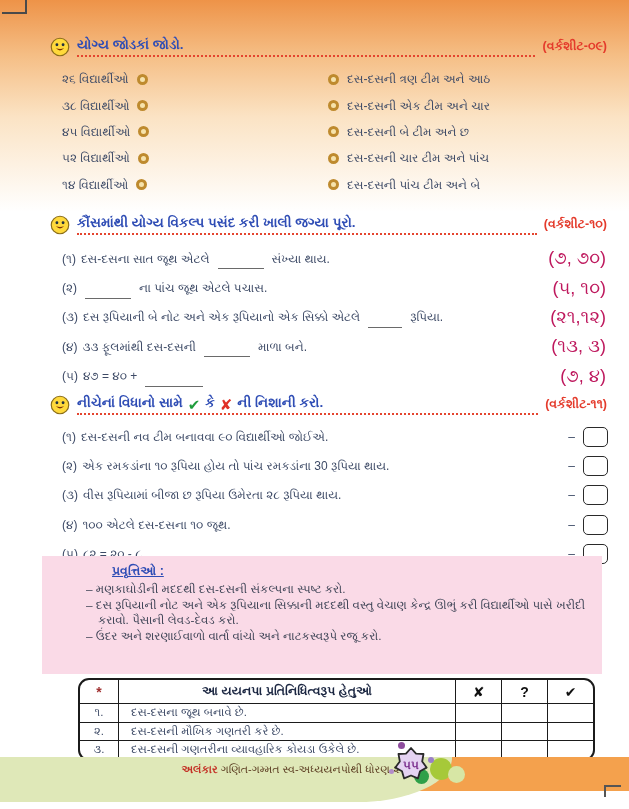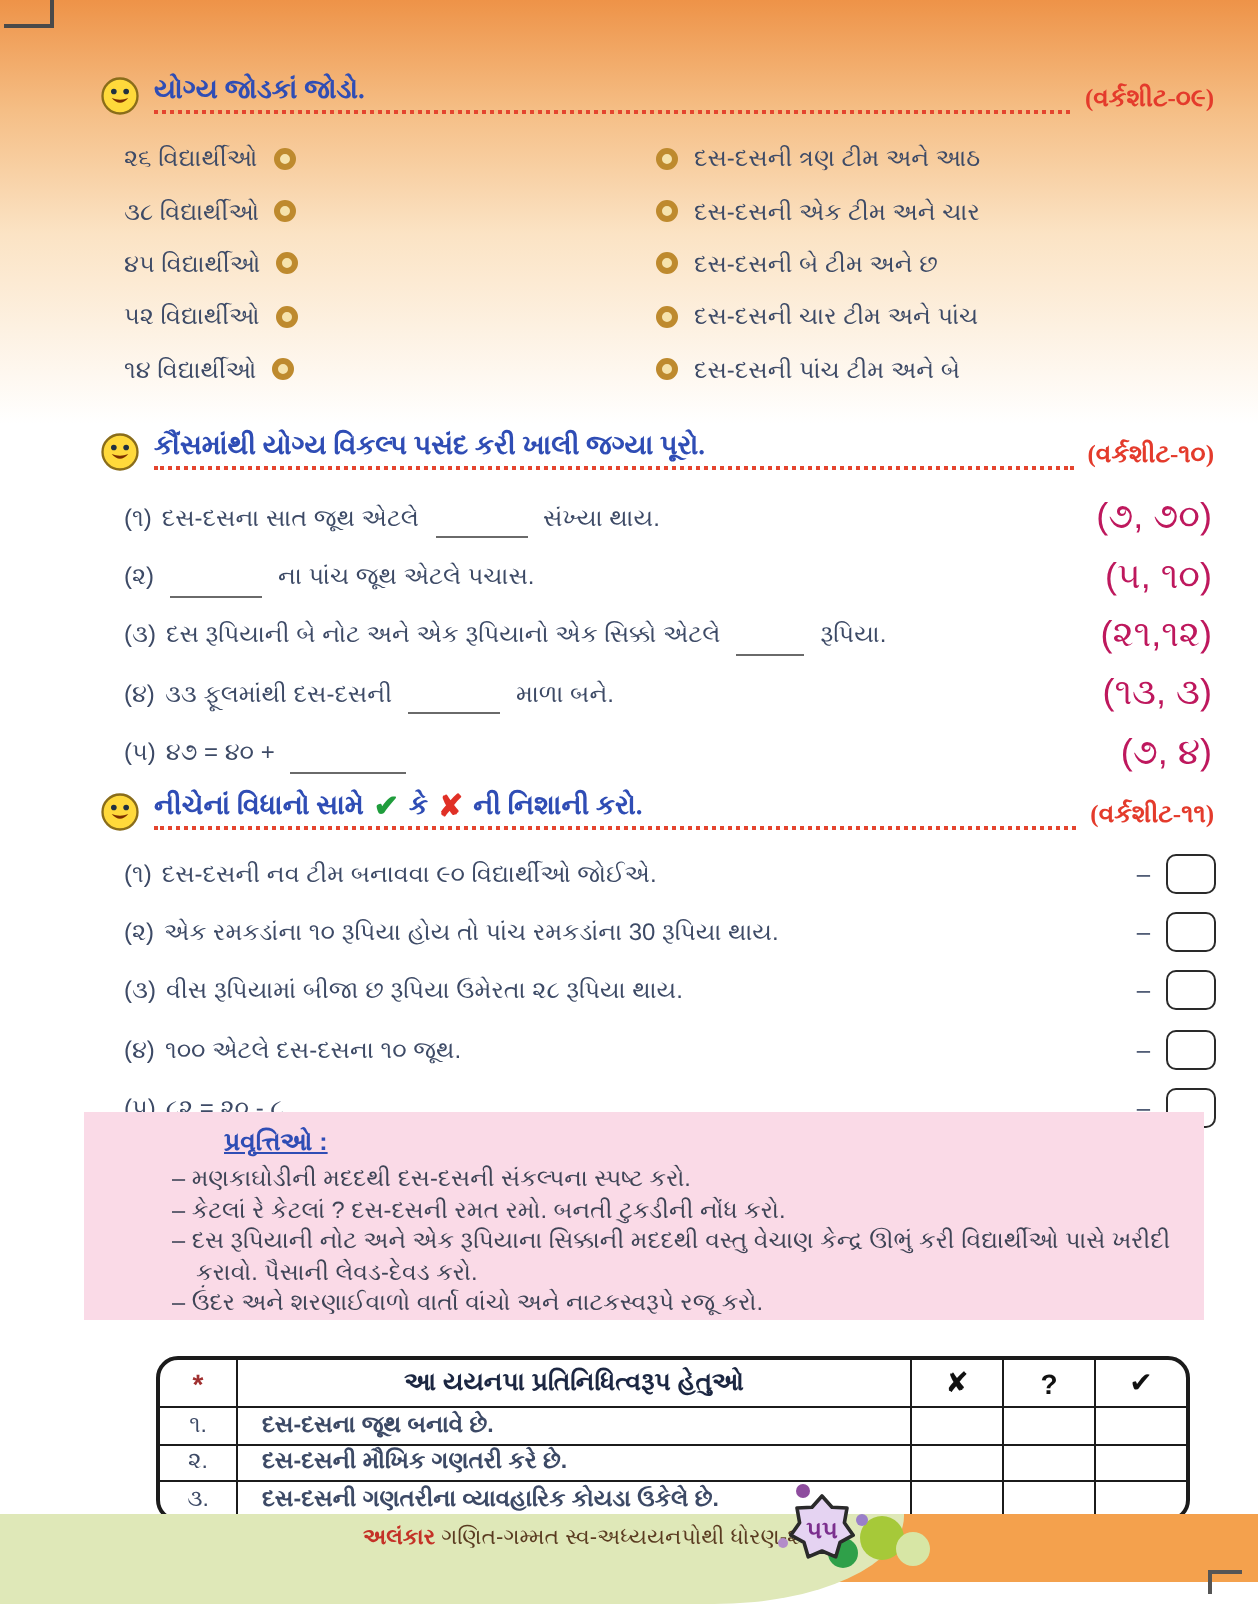--- a/index.html
+++ b/index.html
@@ -8,21 +8,21 @@
     font-family:"Liberation Sans","DejaVu Sans",sans-serif;
   }
   .top-gradient{position:absolute;top:0;left:0;width:629px;height:212px;
     background:linear-gradient(180deg,#EE9348 0%,#F5BE85 26%,#FBE3C4 55%,#ffffff 100%);}
   .mark-tl{position:absolute;left:2px;top:0;width:23px;height:12px;
     border-right:2.5px solid #4a4a4a;border-bottom:2.5px solid #4a4a4a;}
   .mark-br{position:absolute;left:604px;top:785px;width:15px;height:10px;
     border-left:2px solid #555;border-top:2px solid #555;}
 
   
-  .sec-head{position:absolute;left:50px;width:557px;display:flex;align-items:flex-end;gap:7px;height:21px;font-family:Liberation Serif, serif;}
+  .sec-head{position:absolute;left:50px;width:557px;display:flex;align-items:center;gap:7px;height:21px;}
   .smiley{width:20px;height:20px;flex:0 0 auto;margin-bottom:-1px;}
   .head-line{flex:1;display:flex;align-items:flex-end;gap:5px;border-bottom:2px dotted #E4452F;padding-bottom:2px;min-width:0;}
   .sec-title{color:#2F4DB5;font-weight:bold;font-size:13.5px;white-space:nowrap;}
   .tf-check{color:#1F9D3C;font-weight:bold;font-size:15px;line-height:13px;}
   .tf-cross{color:#E03026;font-weight:bold;font-size:15px;line-height:13px;}
   .ws{color:#E43B2C;font-weight:bold;font-size:12.5px;white-space:nowrap;}
 
   
   .match{position:absolute;top:66px;left:62px;width:545px;}
   .match-row{display:grid;grid-template-columns:266px 1fr;height:26.4px;align-items:center;}
@@ -37,33 +37,33 @@
   .opts{margin-left:auto;color:#be185d;font-weight:normal;font-size:18px;white-space:nowrap;padding-right:2px;}
 
   
   .tf{position:absolute;top:422px;left:62px;width:546px;}
   .tf-row{display:flex;align-items:center;height:29.4px;font-size:12px;color:#3D4A66;gap:5px;}
   .tf-end{margin-left:auto;display:flex;align-items:center;gap:8px;}
   .dashc{color:#3D4A66;}
   .cbox{width:25px;height:20px;border:1.8px solid #2a2a2a;border-radius:5px;background:#fff;box-sizing:border-box;}
 
   
-  .pinkbox{position:absolute;top:556px;left:42px;width:560px;height:104px;background:#FADAE7;
+  .pinkbox{position:absolute;top:556px;left:42px;width:560px;height:118px;background:#FADAE7;
     padding:7px 12px 0 44px;box-sizing:border-box;}
   .act-title{color:#2F4DB5;font-weight:bold;font-size:12.5px;text-decoration:underline;margin:1px 0 3px 26px;}
   .act-line{font-size:11.8px;color:#3E4456;line-height:15.5px;padding-left:12px;text-indent:-12px;}
 
   
   .obj-table{position:absolute;top:678px;left:78px;width:517px;border:2px solid #1b1b1b;border-radius:11px;
     overflow:hidden;display:grid;grid-template-columns:38px 1fr 46px 46px 46px;background:#fff;box-sizing:border-box;}
   .cell{border-left:1.5px solid #1b1b1b;border-top:1.5px solid #1b1b1b;display:flex;align-items:center;justify-content:center;
     font-size:11.5px;color:#3D4A66;height:18.5px;box-sizing:border-box;}
   .cell.fc{border-left:none;}
   .cell.hr{border-top:none;height:23px;font-weight:bold;}
-  .cell.tcol{justify-content:flex-start;padding-left:12px;font-weight:bold;}
+  .cell.tcol{justify-content:flex-start;padding-left:12px;}
   .h-title{color:#1c2742;font-size:12.5px;justify-content:center;}
   .h-sym{font-size:14px;color:#111;}
   .h-star{color:#A03030;font-size:14px;}
 
   
   .footer-orange{position:absolute;top:757px;left:0;width:629px;height:34px;background:#F4A14D;}
   .footer-green{position:absolute;top:757px;left:0;width:452px;height:45px;background:#DFE8B8;
     border-bottom-right-radius:95px 44px;}
   .footer-text{position:absolute;top:763px;left:40px;width:360px;text-align:right;font-size:11px;color:#5a3b20;white-space:nowrap;}
   .f-red{color:#C43227;font-weight:bold;}
@@ -253,21 +253,20 @@
     <span class="tf-end">
         <span class="dashc">–</span>
         <span class="cbox"></span>
       </span>
   </div>
 </div>
 
 <div class="pinkbox">
   <div class="act-title">પ્રવૃત્તિઓ :</div>
   <div class="act-line"><span>–</span> <span>મણકાઘોડીની મદદથી દસ-દસની સંકલ્પના સ્પષ્ટ કરો.</span></div>
-  <div class="act-line"><span>–</span> <span>કેટલાં રે કેટલાં ? દસ-દસની રમત રમો. બનતી ટુકડીની નોંધ કરો.</span></div>
   <div class="act-line"><span>–</span> <span>દસ રૂપિયાની નોટ અને એક રૂપિયાના સિક્કાની મદદથી વસ્તુ વેચાણ કેન્દ્ર ઊભું કરી વિદ્યાર્થીઓ પાસે ખરીદી કરાવો. પૈસાની લેવડ-દેવડ કરો.</span></div>
   <div class="act-line"><span>–</span> <span>ઉંદર અને શરણાઈવાળો વાર્તા વાંચો અને નાટકસ્વરૂપે રજૂ કરો.</span></div>
 </div>
 
 <div class="obj-table">
   <div class="cell hr fc h-star">*</div>
   <div class="cell hr h-title">આ યયનપા પ્રતિનિધિત્વરૂપ હેતુઓ</div>
   <div class="cell hr h-sym">✘</div>
   <div class="cell hr h-sym">?</div>
   <div class="cell hr h-sym">✔</div>

